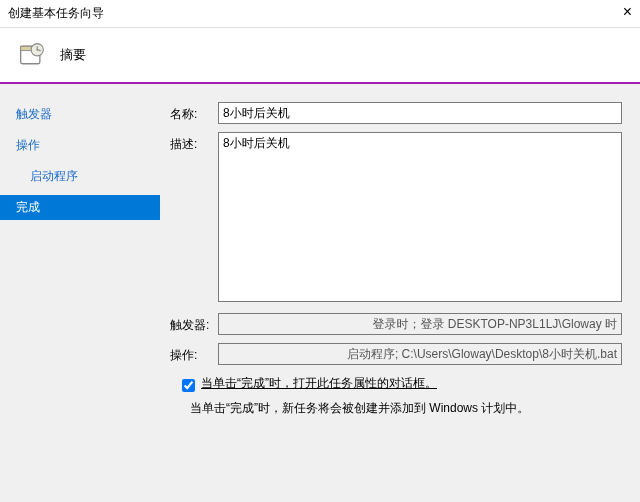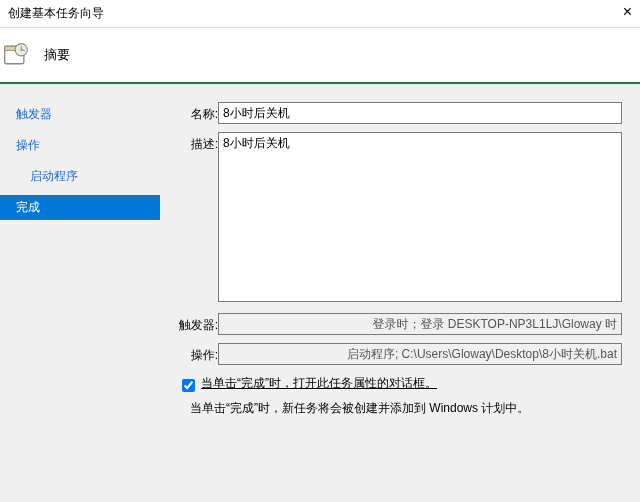--- a/index.html
+++ b/index.html
@@ -39,21 +39,22 @@
       color: #000;
       cursor: pointer;
       font-family: Arial, sans-serif;
       line-height: 1;
     }
     .header {
       height: 56px;
       background: #fff;
       display: flex;
       align-items: center;
-      border-bottom: 2px solid #15803d;
+      padding-left: 16px;
+      border-bottom: 2px solid #a21caf;
     }
     .header-icon {
       width: 32px;
       height: 32px;
       margin-right: 12px;
       display: flex;
       align-items: center;
       justify-content: center;
     }
     .header-icon svg { width: 28px; height: 28px; }
@@ -92,21 +93,21 @@
       flex: 1;
       padding: 18px 18px 18px 10px;
     }
     .row {
       display: flex;
       margin-bottom: 8px;
       align-items: flex-start;
     }
     .row-label {
       width: 48px;
-      text-align: right;
+      text-align: left;
       padding-top: 4px;
       color: #000;
     }
     .row-field {
       flex: 1;
     }
     .text-input {
       width: 100%;
       height: 22px;
       padding: 2px 4px;

